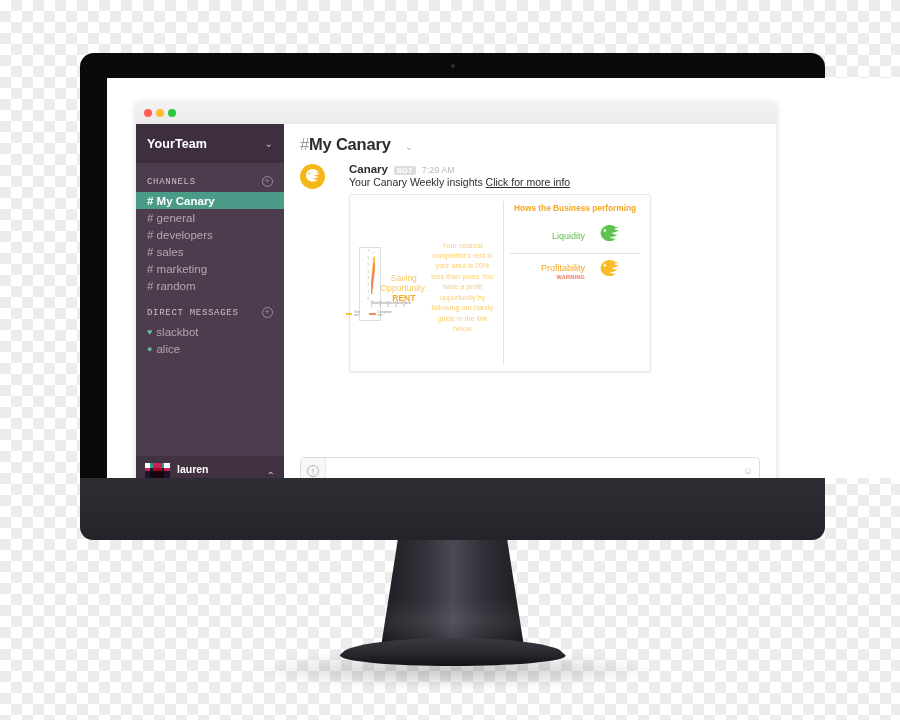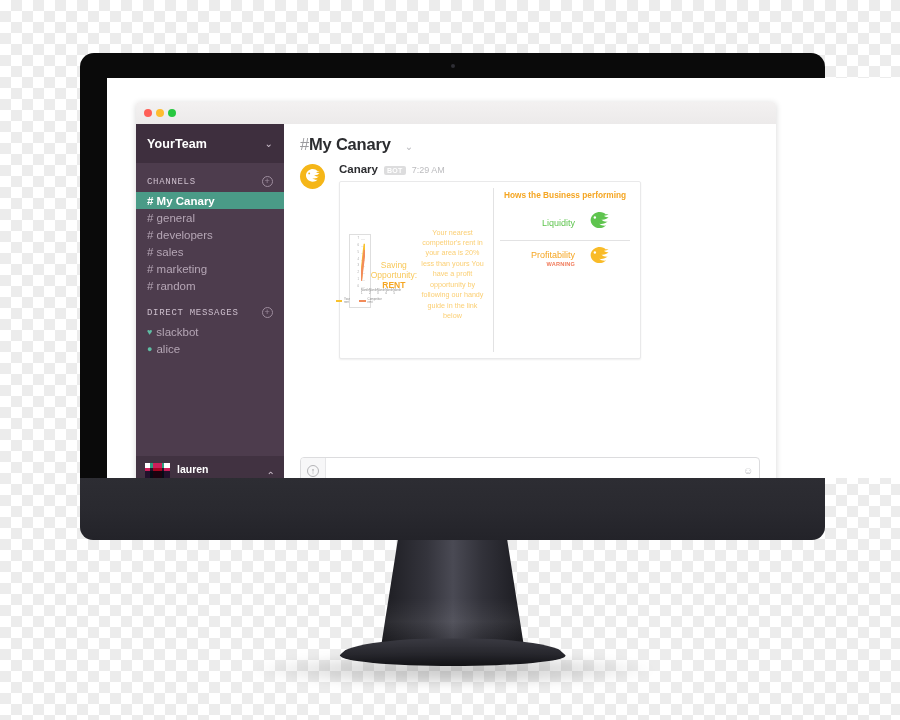--- a/index.html
+++ b/index.html
@@ -263,21 +263,21 @@
   }
   #date-divider .rule { flex: 1; height: 1px; background: #e4e4e6; }
   #date-label { font-size: 10.5px; color: #3d3d42; font-weight: bold; }
 
   #messages {
     flex: 1 1 auto;
     padding: 9px 16px 0 16px;
     overflow: hidden;
   }
 
-  #message { display: flex; gap: 14px; }
+  #message { display: flex; gap: 24px; }
 
   #bot-avatar {
     width: 25px; height: 25px;
     border-radius: 50%;
     background: #f5b618;
     flex: 0 0 auto;
     position: relative;
     margin-top: 1px;
   }
   #bot-avatar svg { position: absolute; left: 3px; top: 4px; }
@@ -566,20 +566,21 @@
                     <circle cx="6.2" cy="5.4" r="0.95" fill="#f5b618"></circle>
                   </svg>
                 </div>
 
                 <div id="msg-body">
                   <div id="msg-meta">
                     <span id="msg-author">Canary</span>
                     <span id="bot-badge">BOT</span>
                     <span id="msg-time">7:29 AM</span>
                   </div>
+                  <div id="msg-text"><span>Your Canary Weekly insights </span><a id="msg-link" href="#">Click for more info</a></div>
 
                   <div id="card">
 
                     <div id="card-left">
 
                       <div id="chart-box">
                         <div id="plot">
                           <div class="gridline" style="top:0%">
                               <span class="ytick">7</span>
                             </div>

